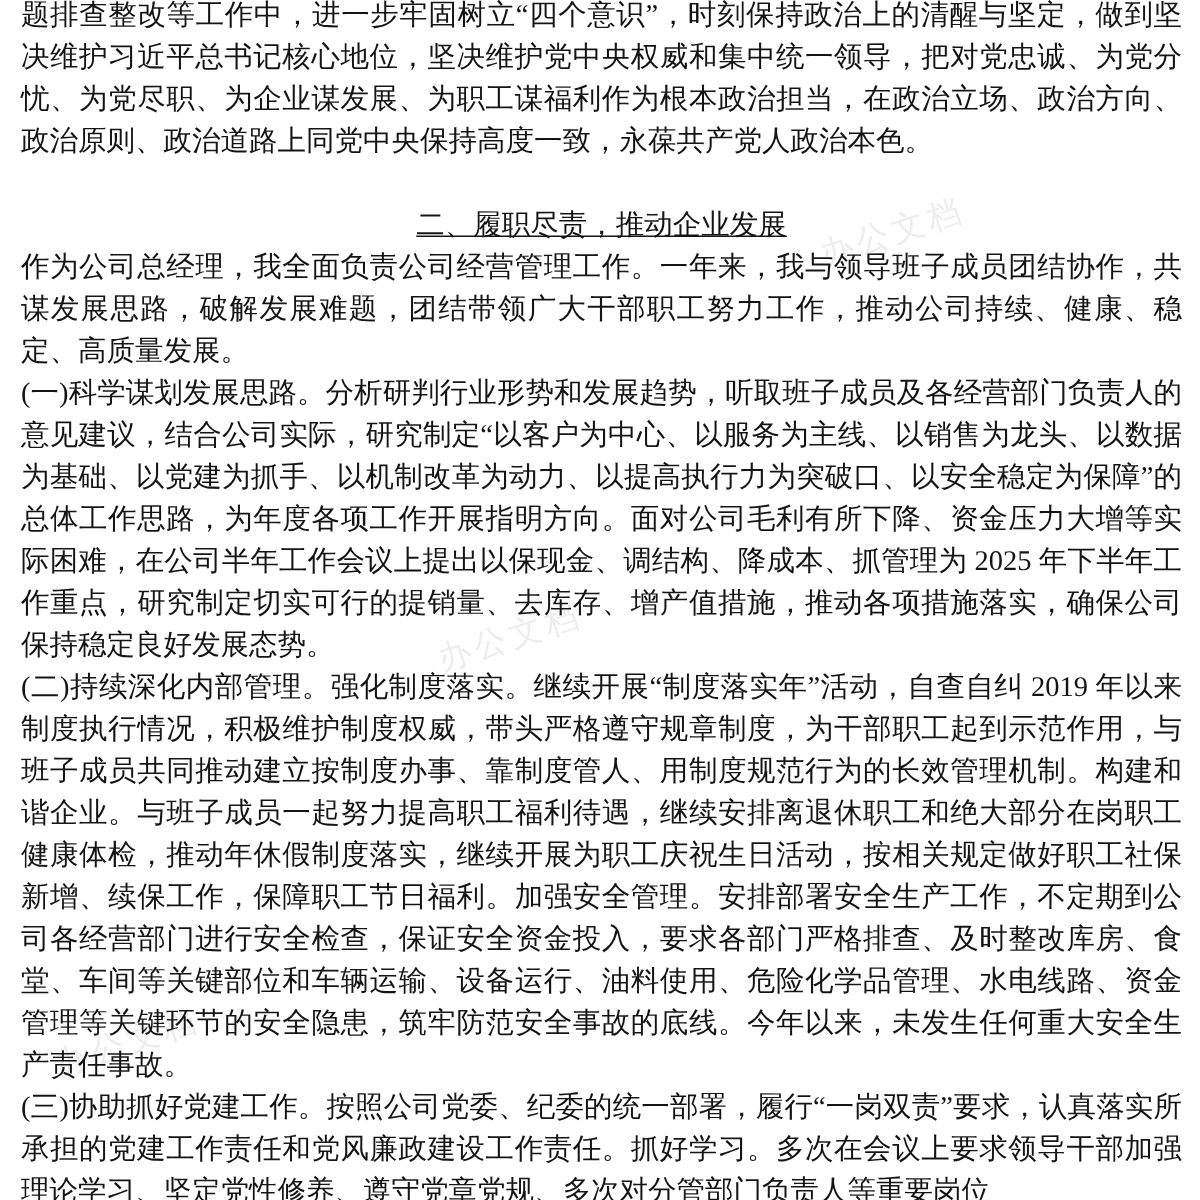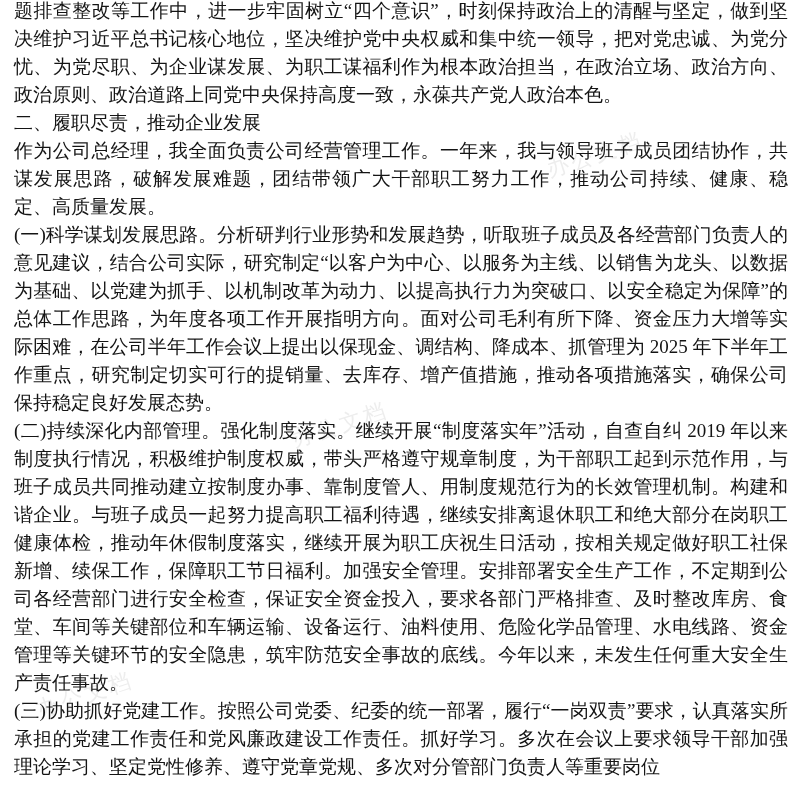--- a/index.html
+++ b/index.html
@@ -25,21 +25,23 @@
     font-size: 19px;
     line-height: 28px;
   }
   .doc p {
     margin: 0;
     text-align: justify;
     text-justify: inter-ideograph;
     word-break: break-all;
   }
   .doc p.heading {
-    text-align: left;
+    margin-top: 28px;
+    text-align: center;
+    text-decoration: underline;
   }
   .watermark {
     position: absolute;
     z-index: 0;
     color: rgba(110, 110, 110, 0.12);
     font-size: 22px;
     letter-spacing: 3px;
     transform: rotate(-18deg);
     white-space: nowrap;
     pointer-events: none;

